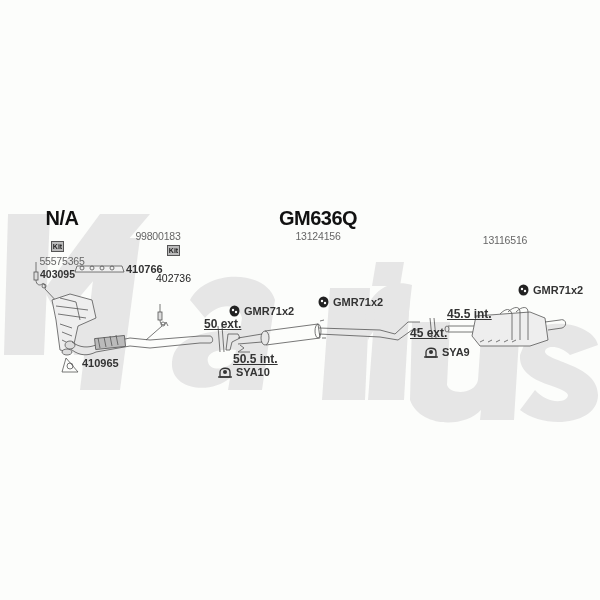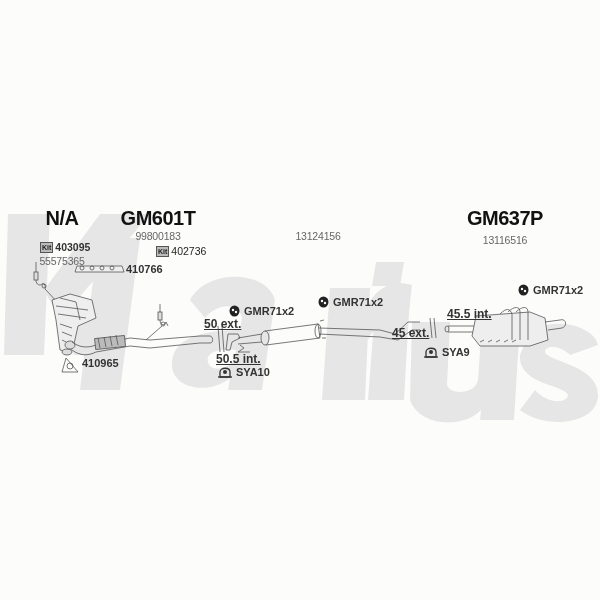--- a/index.html
+++ b/index.html
@@ -7,21 +7,21 @@
     width: 600px; height: 600px; overflow: hidden;
     background: #fcfdfb;
     font-family: "Liberation Sans", sans-serif;
     position: relative;
   }
   .stage { position: absolute; left: 0; top: 0; width: 552px; height: 600px; }
   .watermark { position: absolute; left: 0; top: 0; }
   .abs { position: absolute; white-space: nowrap; }
   .title { font-weight: bold; font-size: 20px; color: #111; letter-spacing: -0.5px; transform: translateX(-50%); }
   .oem { font-size: 10.5px; color: #666; transform: translateX(-50%); letter-spacing: -0.2px; }
-  .kit { font-size: 10.5px; color: #222; display: flex; align-items: center; gap: 2px; }
+  .kit { font-size: 10.5px; color: #222; display: flex; align-items: center; gap: 16px; flex-direction: column; }
   .kit.bold span.num { font-weight: bold; color: #333; }
   .kit-box {
     display: inline-block; border: 1px solid #555; background: #bbb; color: #222;
     font-size: 7px; font-weight: bold; padding: 0 1px; line-height: 9px; height: 9px;
   }
   .part-label { font-size: 11px; font-weight: bold; color: #333; }
   .dim { font-size: 12px; font-weight: bold; color: #333; text-decoration: underline; }
   .mount { display: flex; align-items: center; gap: 4px; }
   .mount-icon { width: 11px; height: 12px; }
   svg.drawing { position: absolute; left: 0; top: 0; }
@@ -133,30 +133,29 @@
 
   </svg>
 
   <div class="abs title" style="left:62px; top:207px;">N/A</div>
   <div class="abs oem" style="left:62px; top:230px;margin-top:25px;">55575365</div>
   <div class="abs kit bold" style="left:40px; top:241px;">
     <span class="kit-box">Kit</span>
     <span class="num">403095</span>
   </div>
 
-  <div class="abs title" style="left:158px; top:207px;">GM601T</div>
   <div class="abs oem" style="left:158px; top:230px;">99800183</div>
   <div class="abs kit" style="left:156px; top:245px;">
     <span class="kit-box">Kit</span>
     <span class="num">402736</span>
   </div>
 
+  <div class="abs title" style="left:318px; top:207px;">GM636Q</div>
   <div class="abs oem" style="left:318px; top:230px;">13124156</div>
 
-  <div class="abs title" style="left:505px; top:207px;">GM637P</div>
   <div class="abs oem" style="left:505px; top:234px;">13116516</div>
 
   <div class="abs part-label" style="left:126px; top:263px;">410766</div>
   <div class="abs part-label" style="left:82px; top:357px; font-size:11px;">410965</div>
 
   <div class="abs mount" style="left:229px; top:305px;">
     <svg class="mount-icon" viewBox="0 0 11 12">
         <ellipse cx="5.5" cy="6" rx="5" ry="5.5" fill="#222"></ellipse>
         <circle cx="4" cy="5" r="1.2" fill="#fff"></circle>
         <circle cx="7" cy="7" r="1.2" fill="#fff"></circle>
@@ -190,17 +189,17 @@
   <div class="abs mount" style="left:424px; top:346px;">
     <svg class="mount-icon" style="width:14px" viewBox="0 0 14 12">
         <path d="M2,11 L2,6 C2,1 12,1 12,6 L12,11 Z" fill="none" stroke="#333" stroke-width="1.3"></path>
         <circle cx="7" cy="6" r="2" fill="#333"></circle>
         <line x1="0" y1="11" x2="14" y2="11" stroke="#333" stroke-width="1.3"></line>
       </svg>
     <span class="part-label">SYA9</span>
   </div>
 
   <div class="abs dim" style="left:204px; top:317px;">50 ext.</div>
-  <div class="abs dim" style="left:216px; top:352px;">50.5 int.</div>
+  <div class="abs dim" style="left:233px; top:352px;">50.5 int.</div>
   <div class="abs dim" style="left:447px; top:307px;">45.5 int.</div>
-  <div class="abs dim" style="left:392px; top:326px;">45 ext.</div>
+  <div class="abs dim" style="left:410px; top:326px;">45 ext.</div>
 
 </div>
 
 </body></html>

